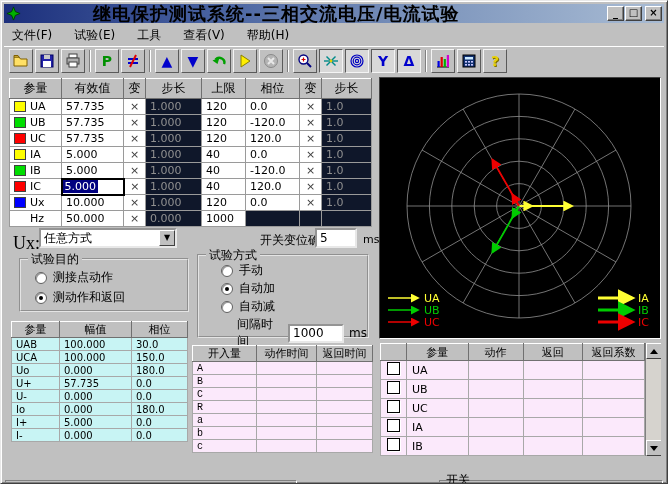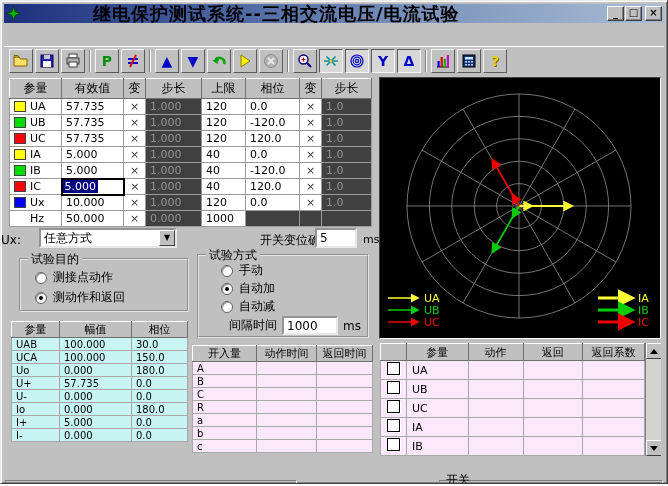--- a/index.html
+++ b/index.html
@@ -40,30 +40,30 @@
   
   .param-table { position:absolute; left:8px; top:77px; border-collapse:collapse; table-layout:fixed; background:#fff; border:1px solid #404040;}
   .param-table th { background:#c0c0c0; border:1px solid; border-color:#fff #707070 #707070 #fff;
     height:20px; font-weight:normal; font-size:12px; }
   .param-table td { border:1px solid #9a9a9a; height:16px; font-size:11px; padding:0 4px; white-space:nowrap; overflow:hidden;}
   .c-name { display:flex; align-items:center; gap:4px; }
   .swatch { width:12px; height:11px; display:inline-block; border:1px solid #404040; }
   .swatch.none { visibility:hidden; }
   .sw-y{background:#ffff00;} .sw-g{background:#00dd00;} .sw-r{background:#ff0000;} .sw-b{background:#0000ff;}
   td.c-chg { text-align:center; color:#404040; }
-  td.c-step { background:#404040; color:#909090; }
+  td.c-step { background:#0f172a; color:#909090; }
   td.c-edit { padding:0; border:2px solid #000; background:#fff; }
   .selection { background:#000080; color:#fff; padding:0 2px; }
 
   
   .polar-panel { position:absolute; left:378px; top:76px; width:282px; height:262px; background:#000;
     border:1px solid; border-color:#404040 #fff #fff #404040; }
 
   
-  .ux-label { position:absolute; left:0; top:232px; font-size:12px; }
+  .ux-label { position:absolute; left:12px; top:232px; font-size:18px;font-family:Liberation Serif, serif; }
   .combo { position:absolute; left:38px; top:227px; width:138px; height:20px; background:#fff;
     border:2px inset #e8e8e8; display:flex; align-items:center; }
   .combo-text { flex:1; padding-left:3px; font-size:12px; }
   .combo-btn { width:16px; height:100%; background:#c0c0c0; border:1px solid;
     border-color:#fff #404040 #404040 #fff; font-size:8px; text-align:center; line-height:14px; }
   .confirm-label { position:absolute; left:213px; top:231px;margin-left:46px; }
   .field { background:#fff; border:2px inset #e8e8e8; font-size:12px; padding:1px 3px; font-family:"DejaVu Sans",sans-serif;}
   .confirm-input { position:absolute; left:314px; top:227px; width:42px; height:20px; }
   .confirm-unit { position:absolute; left:362px; top:232px; font-size:11px; }
 
@@ -122,20 +122,27 @@
   <div class="titlebar">
     <svg width="15" height="15" viewBox="0 0 16 16">
       <polygon points="8,1 10,6 15,8 10,10 8,15 6,10 1,8 6,6" fill="#00b000" stroke="#004000" stroke-width="1"></polygon>
     </svg>
     <div class="title-text">继电保护测试系统--三相交流电压/电流试验</div>
     <div class="tb-btn">_</div>
     <div class="tb-btn">□</div>
     <div class="tb-btn close">×</div>
   </div>
 
+  <div class="menubar">
+    <span class="menu-item">文件(F)</span>
+    <span class="menu-item">试验(E)</span>
+    <span class="menu-item">工具</span>
+    <span class="menu-item">查看(V)</span>
+    <span class="menu-item">帮助(H)</span>
+  </div>
 
   <div class="toolbar">
     <div class="tbtn">
       <svg width="16" height="16" viewBox="0 0 16 16">
         <path d="M1 4h5l1.5 2H14v7H1z" fill="#ffe066" stroke="#806000"></path>
         <path d="M1 4v-1.5h4l1 1.5z" fill="#ffe066" stroke="#806000"></path>
       </svg>
     </div>
     <div class="tbtn">
       <svg width="16" height="16" viewBox="0 0 16 16">
@@ -470,21 +477,21 @@
       <span>手动</span>
     </div>
     <div class="radio-row" style="left:22px; top:24px;">
       <span class="radio checked"></span>
       <span>自动加</span>
     </div>
     <div class="radio-row" style="left:22px; top:42px;">
       <span class="radio"></span>
       <span>自动减</span>
     </div>
-    <div class="interval-row" style="left:30px; top:60px;">
+    <div class="interval-row" style="left:38px; top:60px;">
       <span>间隔时间</span>
       <input class="field interval-input" value="1000" style="">
       <span>ms</span>
     </div>
   </div>
 
   <table class="mini-table cyan" style="left:10px; top:320px;">
     <colgroup>
         <col style="width:48px">
         <col style="width:72px">
@@ -532,21 +539,21 @@
           <td>0.0</td>
         </tr>
     <tr>
           <td>I-</td>
           <td>0.000</td>
           <td>0.0</td>
         </tr>
   </tbody>
     </table>
 
-  <table class="mini-table pink" style="left:191px; top:344px;">
+  <table class="mini-table pink" style="left:191px; top:344px;font-family:Liberation Mono, monospace;">
     <colgroup>
         <col style="width:64px">
         <col style="width:60px">
         <col style="width:56px">
       </colgroup>
     <tbody>
         <tr>
       <th>开入量</th>
       <th>动作时间</th>
       <th>返回时间</th>

